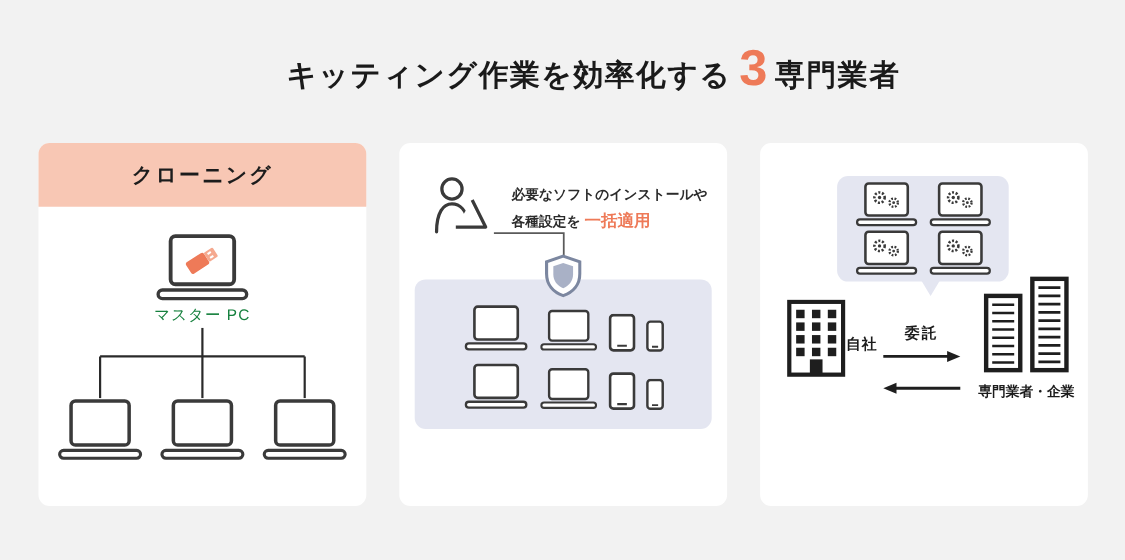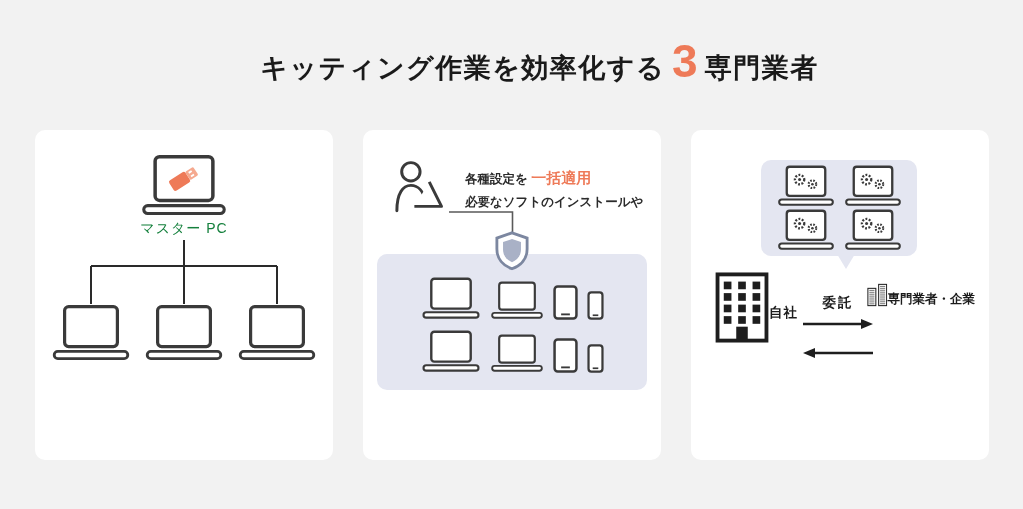--- a/index.html
+++ b/index.html
@@ -33,21 +33,21 @@
 
   
   .bubble { position:absolute; left:70px; top:30px; width:156px; height:96px; background:#E4E6F1; border-radius:10px; display:grid; grid-template-columns:1fr 1fr; gap:2px 6px; padding:5px 14px; box-sizing:border-box; justify-items:center; align-items:center; }
   .bubble-tail { position:absolute; left:146px; top:124px; width:0; height:0; border-left:9px solid transparent; border-right:9px solid transparent; border-top:15px solid #E4E6F1; }
   .own-company { position:absolute; left:24px; top:142px; width:84px; display:flex; flex-direction:row; align-items:center; }
   .company-label { margin-top:10px; font-size:13.5px; font-weight:bold; color:#1C1C1C; letter-spacing:1px; }
   .delegate { position:absolute; left:106px; top:164px; width:82px; display:flex; flex-direction:column; align-items:center; }
   .delegate-label { font-size:13.5px; font-weight:bold; color:#1C1C1C; letter-spacing:2px; }
   .arrow-r { margin-top:6px; }
   .arrow-l { margin-top:17px; }
-  .vendor { position:absolute; left:176px; top:120px; width:108px; display:flex; flex-direction:row; align-items:center; }
+  .vendor { position:absolute; left:188px; top:120px; width:108px; display:flex; flex-direction:column; align-items:center; }
   .vendor-label { margin-top:8px; font-size:12.5px; font-weight:bold; color:#1C1C1C; white-space:nowrap; }
 </style>
 </head>
 <body>
 
 <svg width="0" height="0" style="position:absolute" aria-hidden="true">
   <defs>
     <symbol id="sym-laptop" viewBox="0 0 100 72">
       <rect x="17" y="3" width="66" height="50" rx="5" fill="#FFFFFF" stroke="#3A3A3A" stroke-width="4"></rect>
       <rect x="4" y="59" width="92" height="9" rx="4.5" fill="#FFFFFF" stroke="#3A3A3A" stroke-width="3.5"></rect>
@@ -140,20 +140,21 @@
 
   <div class="title">
     <span class="t-pre">キッティング作業を効率化する</span>
     <span class="t-num">3</span>
     <span class="t-suf">専門業者</span>
   </div>
 
   <div class="cards">
 
     <div class="card">
+      <div class="card-header">クローニング</div>
       <div class="card-body cloning-body">
         <svg class="master-laptop" width="88" height="63">
             <use href="#sym-laptop-usb"></use>
           </svg>
         <div class="master-label">マスター PC</div>
         <svg class="tree-svg" width="266" height="64">
           <g stroke="#2A2A2A" stroke-width="2" fill="none">
             <path d="M133 0 V26"></path>
             <path d="M40 26 H226"></path>
             <path d="M40 26 V64"></path>
@@ -174,22 +175,22 @@
         </div>
       </div>
     </div>
 
     <div class="card">
       <div class="card-body">
         <svg class="person-svg" width="70" height="56">
             <use href="#sym-person"></use>
           </svg>
         <div class="mdm-caption">
+          <div>必要なソフトのインストールや</div>
           <div><span>各種設定を </span><span class="hl">一括適用</span></div>
-          <div>必要なソフトのインストールや</div>
         </div>
         <svg class="l-line" width="72" height="40">
           <path d="M2 2 H65.5 V36" fill="none" stroke="#5A5A5A" stroke-width="1.6"></path>
         </svg>
         <div class="device-panel">
           <svg class="shield-svg" width="34" height="40">
               <use href="#sym-shield"></use>
             </svg>
           <div class="device-row">
             <svg width="60" height="43">

